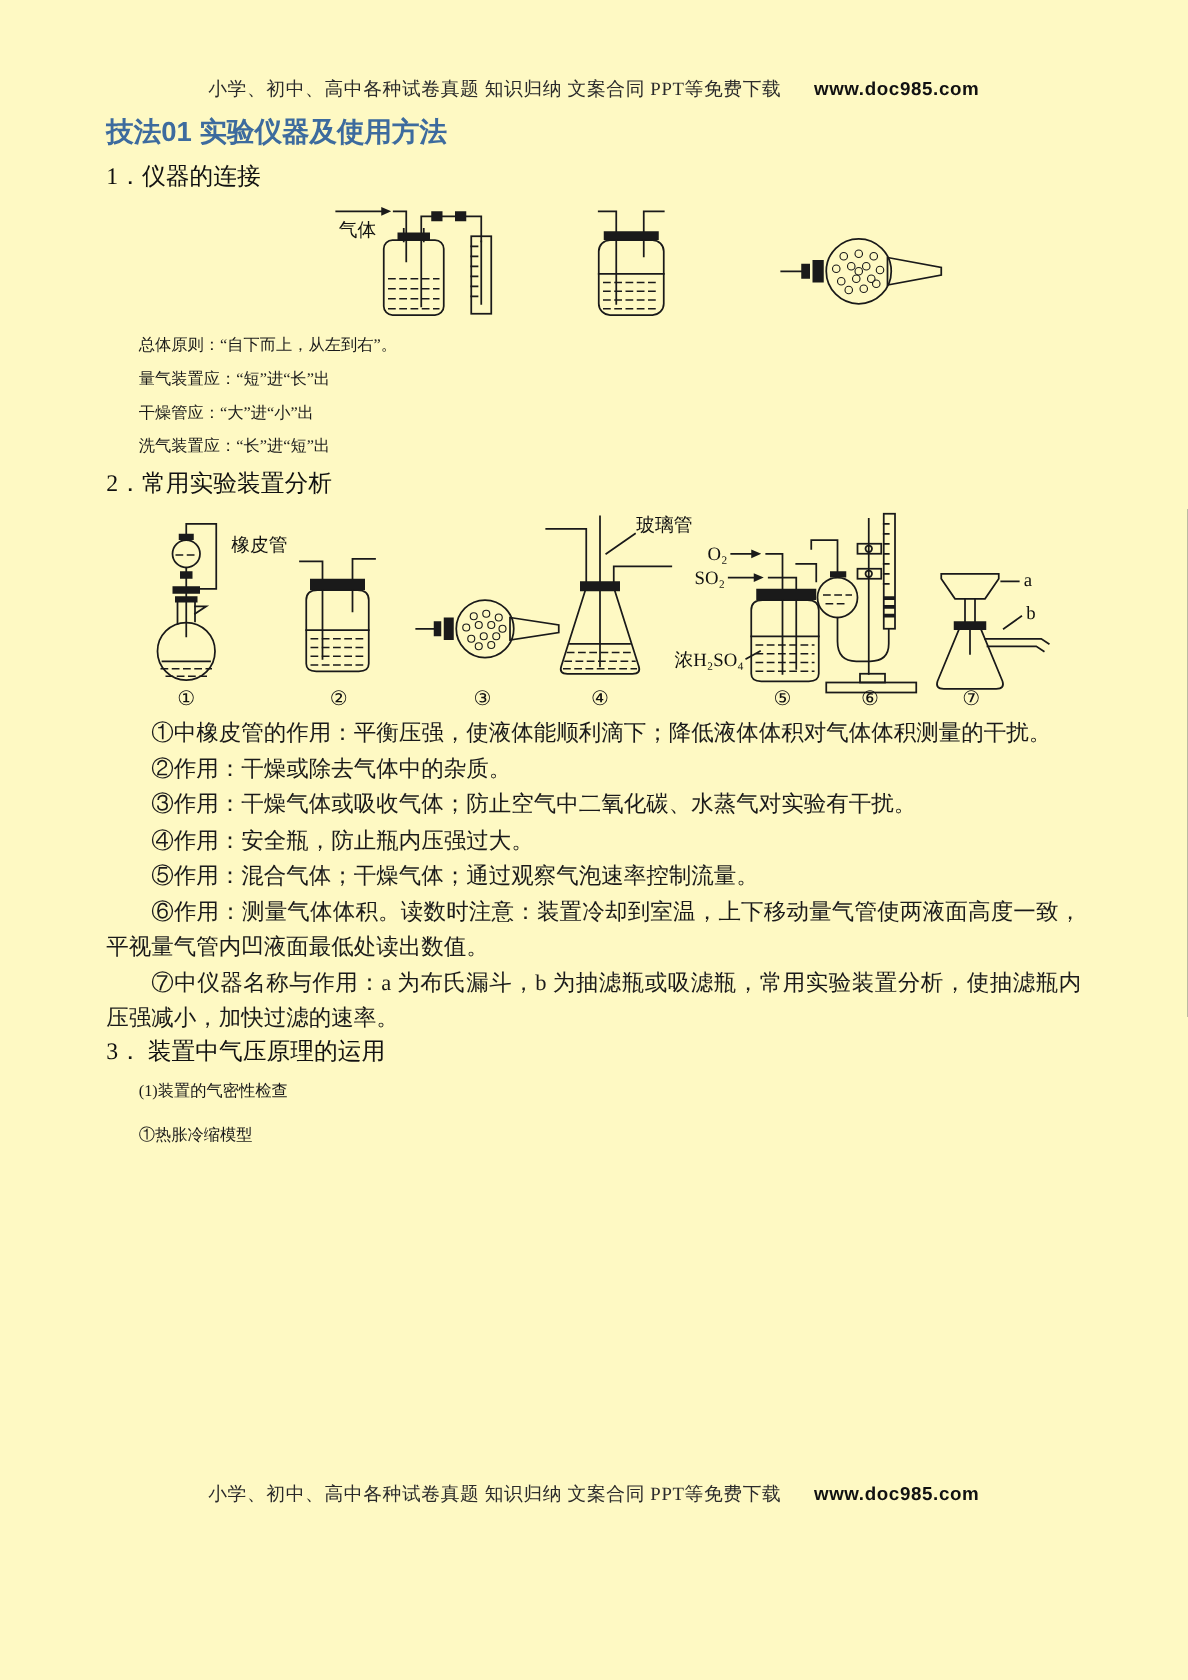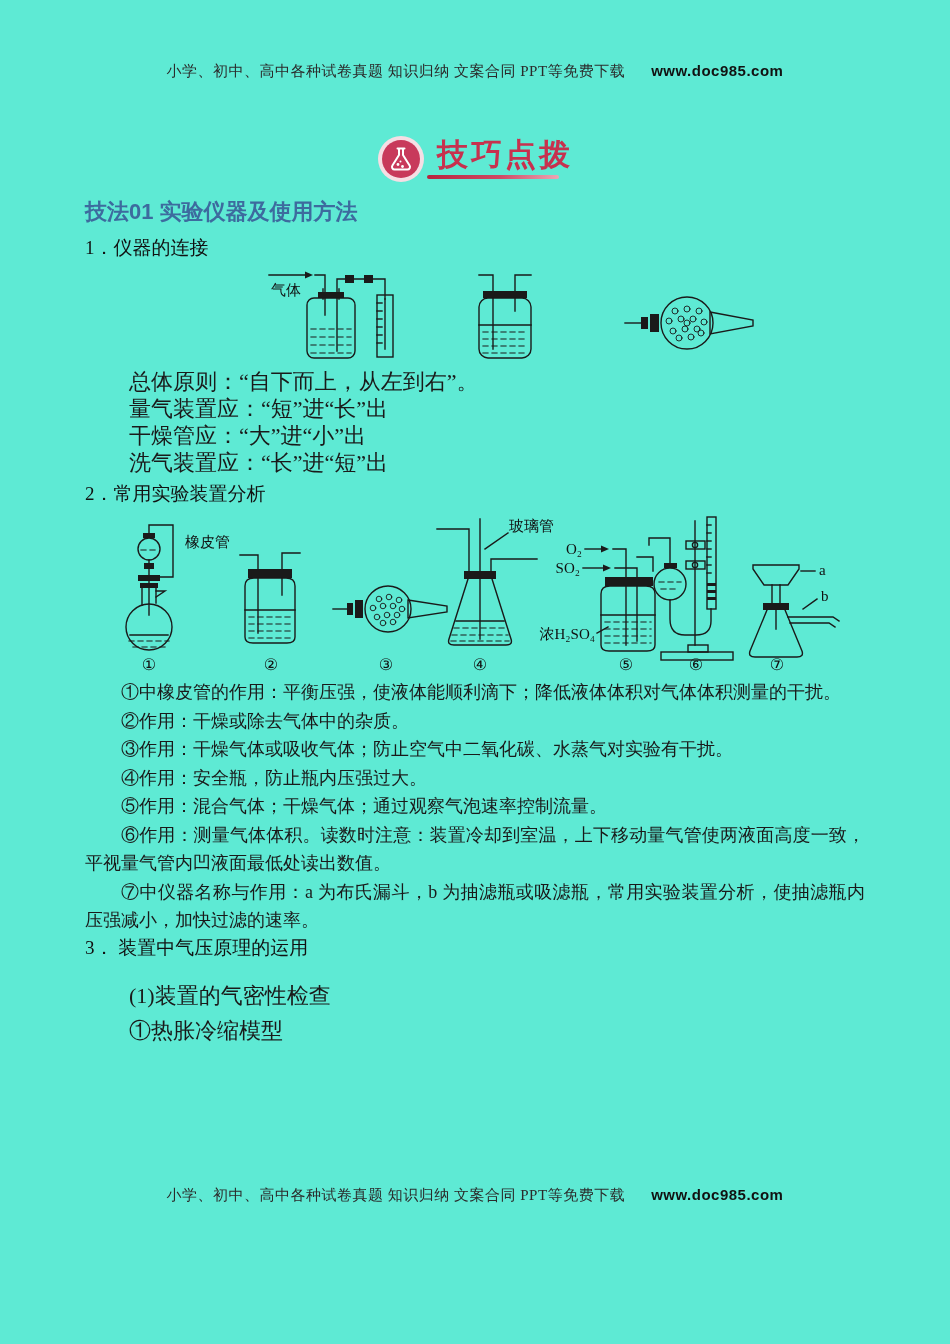--- a/index.html
+++ b/index.html
@@ -1,17 +1,17 @@
 <!DOCTYPE html>
 <html><head>
 <meta charset="utf-8">
 <style>
   html,body{margin:0;padding:0;background:#888;}
   .page{
-    position:relative;width:950px;height:1344px;margin:0 auto;background:#5eead4;
+    position:relative;width:950px;height:1344px;margin:0 auto;background:#fef9c3;
     font-family:"Liberation Serif","DejaVu Serif",serif;color:#1a1a1a;overflow:hidden;
   }
   .pg-header{padding-top:62px;text-align:center;font-size:15px;color:#2b2b2b;letter-spacing:0.5px;}
   .pg-header .site,.pg-footer .site{
     font-family:"Liberation Sans","DejaVu Sans",sans-serif;font-weight:bold;margin-left:26px;font-size:15px;color:#111;
   }
   .badge{margin-top:54px;display:flex;justify-content:center;align-items:flex-start;gap:8px;}
   .badge-right{display:flex;flex-direction:column;align-items:flex-start;padding-top:3px;}
   .badge-label{
     font-family:"Liberation Sans","DejaVu Sans",sans-serif;font-weight:bold;font-size:31px;line-height:34px;
@@ -23,64 +23,43 @@
     margin:12px 0 0 85px;font-family:"Liberation Sans","DejaVu Sans",sans-serif;
     font-size:22px;line-height:26px;font-weight:bold;color:#3d6b9e;
   }
   .sec-heading{margin:10px 0 0 85px;font-size:19px;line-height:25px;font-weight:normal;color:#111;}
   .sec-heading.s2{margin-top:5px;}
   .sec-heading.s3{margin-top:0;}
   .figure{margin:5px 0 0 85px;}
   .figure.fig2{margin-top:7px;}
   .figure svg{display:block;}
   .principles{margin-top:3px;}
-  .body-line{margin:0 0 0 85px;width:780px;font-size:22px;line-height:27px;text-indent:2em;}
+  .body-line{margin:0 0 0 85px;width:780px;font-size:13px;line-height:27px;text-indent:2em;}
   .notes{margin-top:3px;}
   .note{margin:0 0 0 85px;width:780px;font-size:18px;line-height:28.5px;text-indent:2em;text-align:justify;}
-  .item1{margin-top:22px;}
+  .item1{margin-top:5px;}
   .item2{margin-top:8px;}
   .pg-footer{position:absolute;top:1186px;left:0;width:100%;text-align:center;font-size:15px;color:#2b2b2b;letter-spacing:0.5px;}
   
   .draw{stroke:#1a1a1a;stroke-width:1.4;fill:none;stroke-linecap:square;}
   .blk{fill:#1a1a1a;stroke:none;}
   .dash{stroke:#1a1a1a;stroke-width:1.2;fill:none;stroke-dasharray:5 4;}
   .gran{fill:none;stroke:#1a1a1a;stroke-width:0.9;}
   .flabel{font-family:"Liberation Serif","DejaVu Serif",serif;font-size:15px;fill:#111;stroke:none;}
   .fnum{font-family:"DejaVu Serif","Liberation Serif",serif;font-size:16px;fill:#111;stroke:none;}
 </style>
 </head>
 <body>
 
 <div class="page">
 
   <div class="pg-header">
     <span>小学、初中、高中各种试卷真题 知识归纳 文案合同 PPT等免费下载</span><span class="site">www.doc985.com</span>
   </div>
 
-  <div class="badge">
-    <span>
-      <svg width="48" height="48" viewBox="0 0 48 48">
-        <circle cx="24" cy="24" r="23" fill="#f6dee4"></circle>
-        <circle cx="24" cy="24" r="19" fill="#c8395b"></circle>
-        <g stroke="#ffffff" stroke-width="2" fill="none" stroke-linejoin="round" stroke-linecap="round">
-          <path d="M20.5,13.5 h7"></path>
-          <path d="M22,14 v6 l-6.6,10.5 a2.6,2.6 0 0 0 2.2,4 h12.8 a2.6,2.6 0 0 0 2.2,-4 L26,20 v-6"></path>
-        </g>
-        <g fill="#ffffff">
-          <circle cx="21" cy="29.5" r="1.4"></circle>
-            <circle cx="25.5" cy="31.5" r="1.4"></circle>
-            <circle cx="23.5" cy="26.5" r="1"></circle>
-        </g>
-      </svg>
-    </span>
-    <span class="badge-right">
-      <span class="badge-label">技巧点拨</span>
-      <span class="badge-underline"></span>
-    </span>
-  </div>
 
   <div class="doc-title">技法01 实验仪器及使用方法</div>
 
   <div class="sec-heading s1">1．仪器的连接</div>
 
   <div class="figure fig1">
     <svg width="780" height="100" viewBox="0 0 780 100">
 
       <g class="draw">
         <line x1="184" y1="10" x2="224" y2="10"></line>

